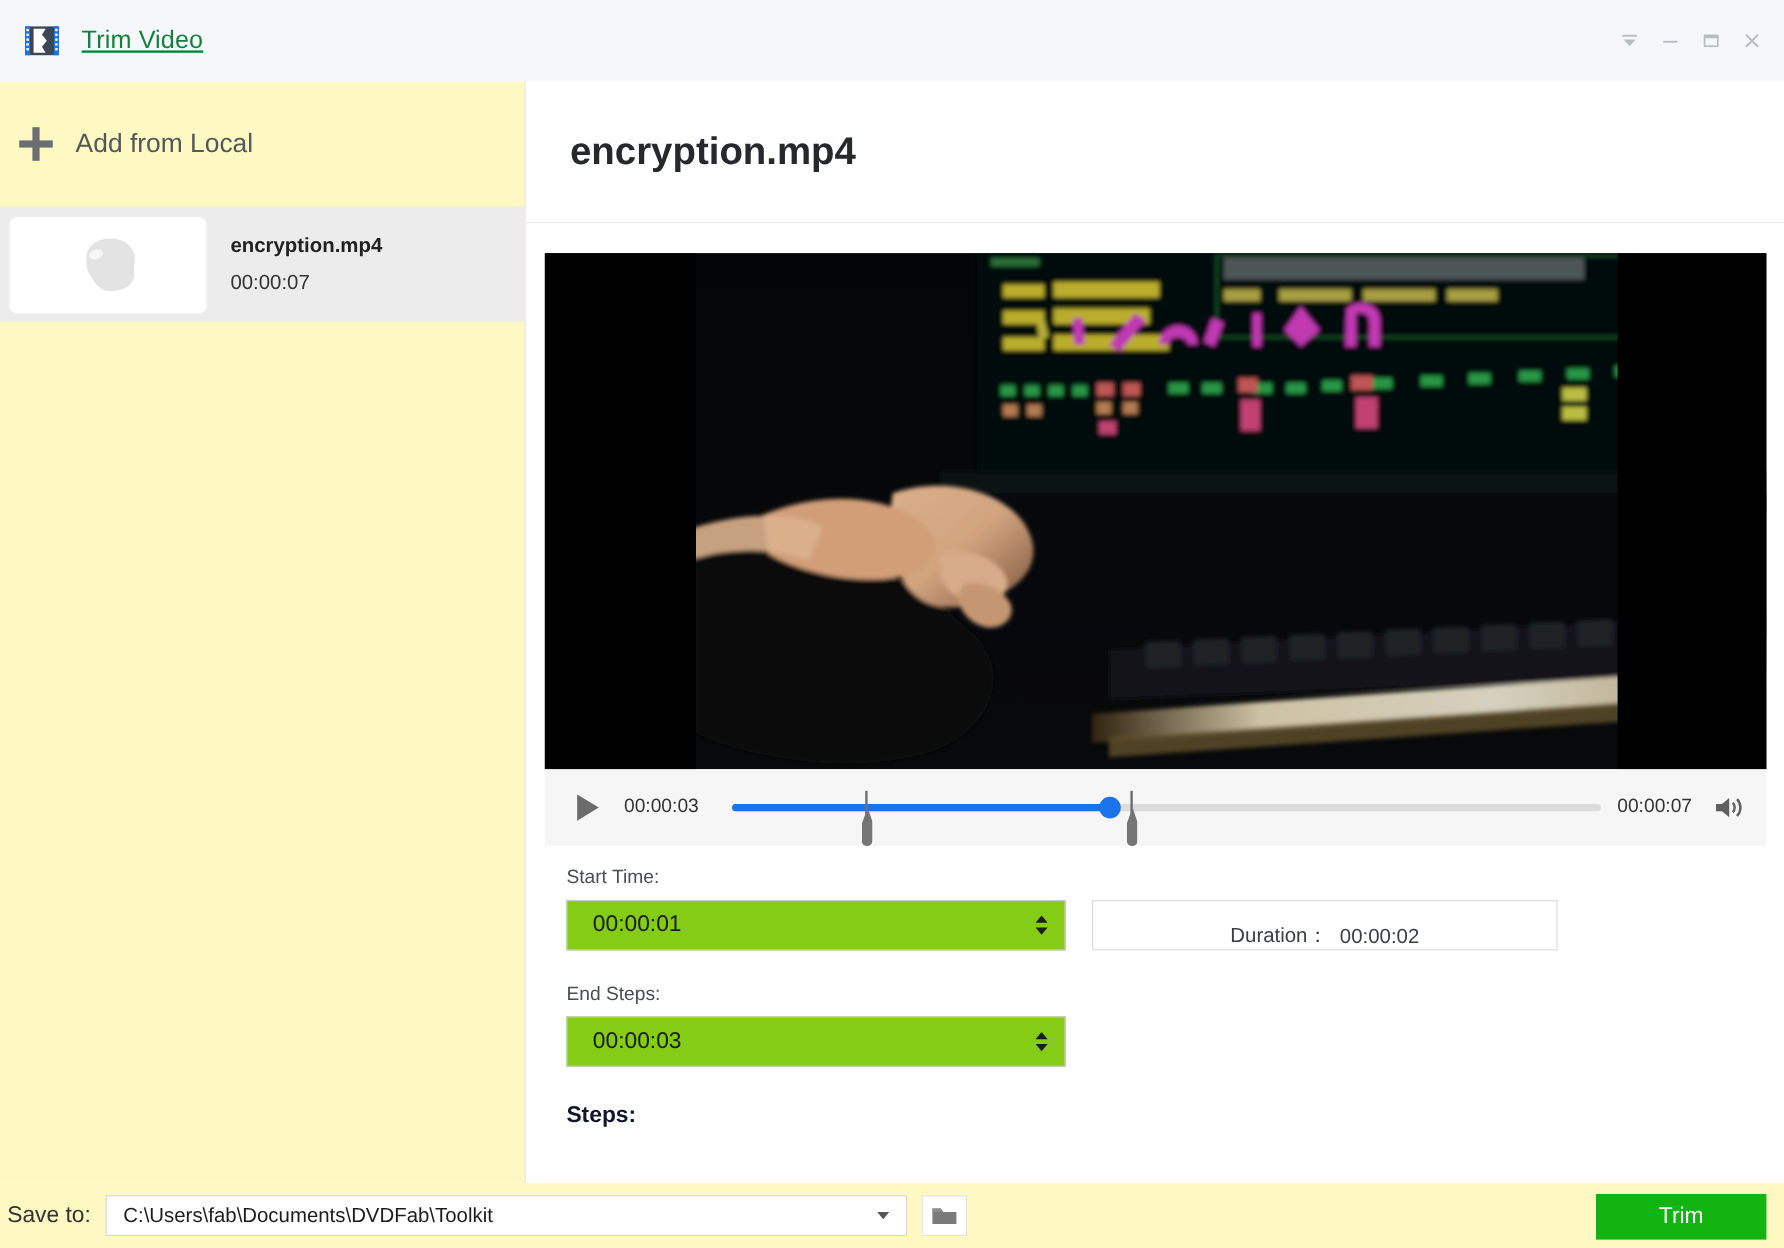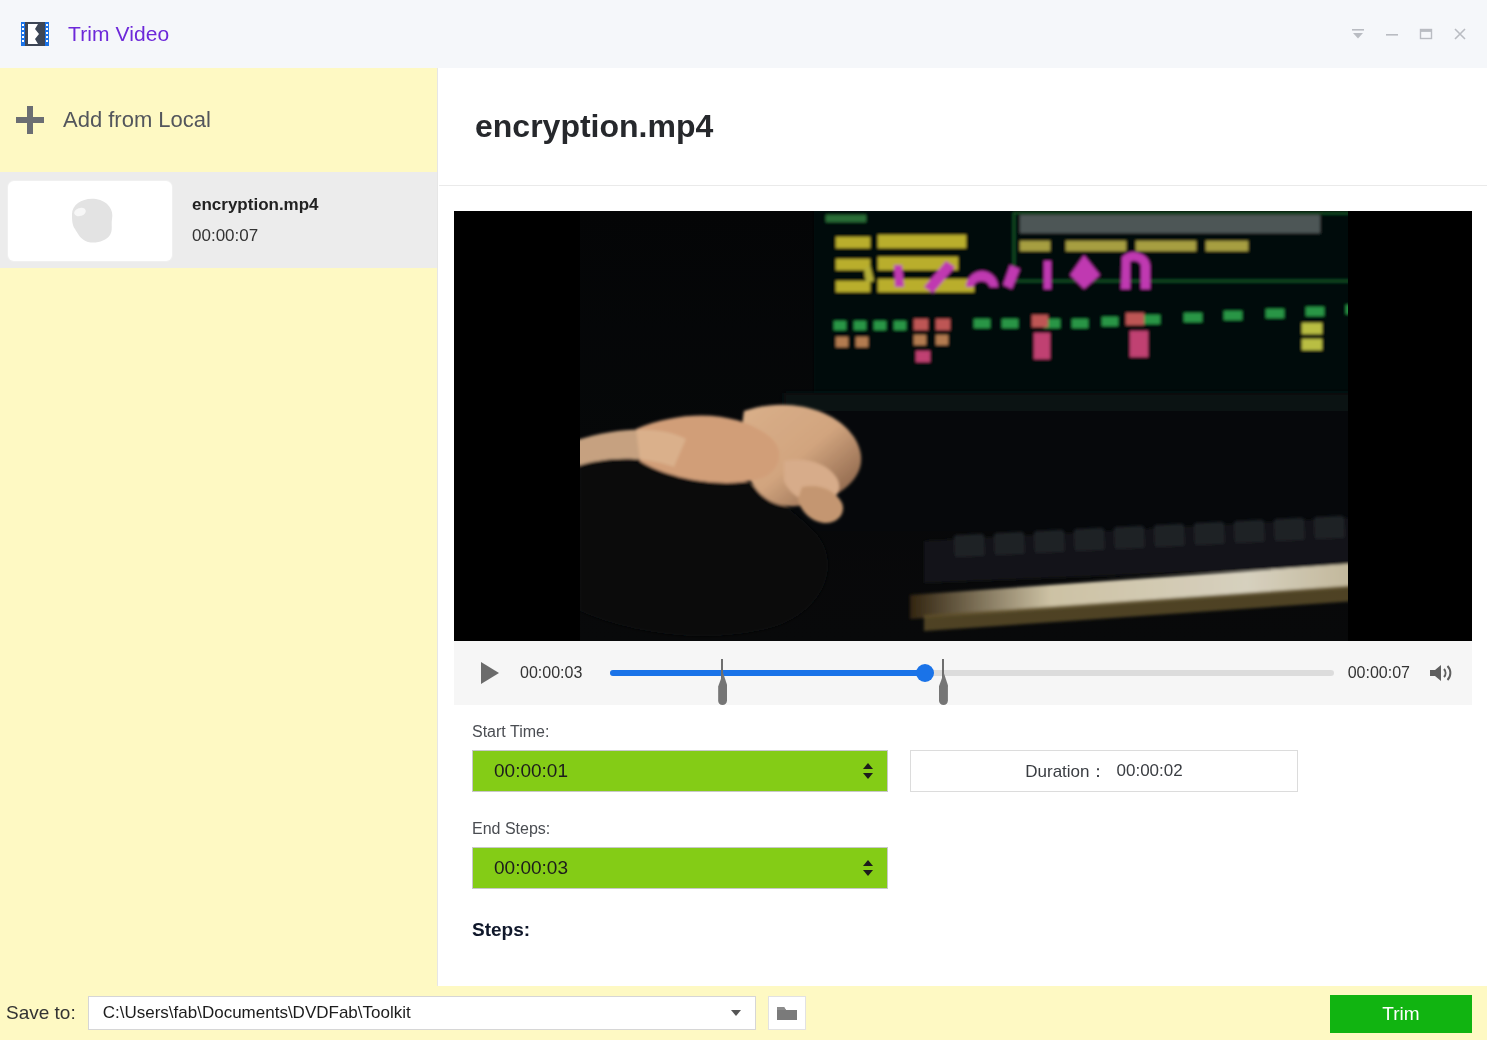--- a/index.html
+++ b/index.html
@@ -16,21 +16,21 @@
   .titlebar {
     position: absolute; left:0; top:0; width:1487px; height:68px;
     background:#f5f7fa;
     display:flex; align-items:center;
   }
   .title-icon {
     margin-left: 18px; width: 34px; height: 34px;
     position: relative; flex: none;
   }
   .title-text {
-    margin-left: 16px; font-size: 21px; color:#6d28d9; letter-spacing:.1px;
+    margin-left: 16px; font-size: 21px; color:#15803d; letter-spacing:.1px;text-decoration:underline;
   }
   .win-controls {
     position:absolute; right:10px; top:0; height:68px;
     display:flex; align-items:center; gap: 0px;
   }
   .win-btn {
     width:34px; height:46px; display:flex; align-items:center; justify-content:center;
     color:#b9bcc2; cursor:default;
   }
   .win-btn svg { display:block; }
@@ -134,21 +134,21 @@
   .spin-input .val { font-size:19px; color:#1c1c1c; padding-left:21px; }
   .spinner {
     position:absolute; right:14px; top:50%; transform:translateY(-50%);
     display:flex; flex-direction:column; gap:4px;
   }
   .spinner .up, .spinner .dn { width:0; height:0; border-left:5px solid transparent; border-right:5px solid transparent; }
   .spinner .up { border-bottom:6px solid #1c1c1c; }
   .spinner .dn { border-top:6px solid #1c1c1c; }
   .duration-box {
     width:388px; height:42px; margin-left:22px; border:1px solid #dcdcdc;
-    background:#fff; display:flex; align-items:center; justify-content:center;
+    background:#fff; display:flex; align-items:flex-end; justify-content:center;
     font-size:17px; color:#3a3d42;
   }
   .gap { height:28px; }
   .steps-label { margin-top:30px; font-size:19px; font-weight:bold; color:#0f172a; }
 
   
   .bottombar {
     position:absolute; left:0; top:986px; width:1487px; height:54px;
     background:#fef9c3; display:flex; align-items:center;
   }

